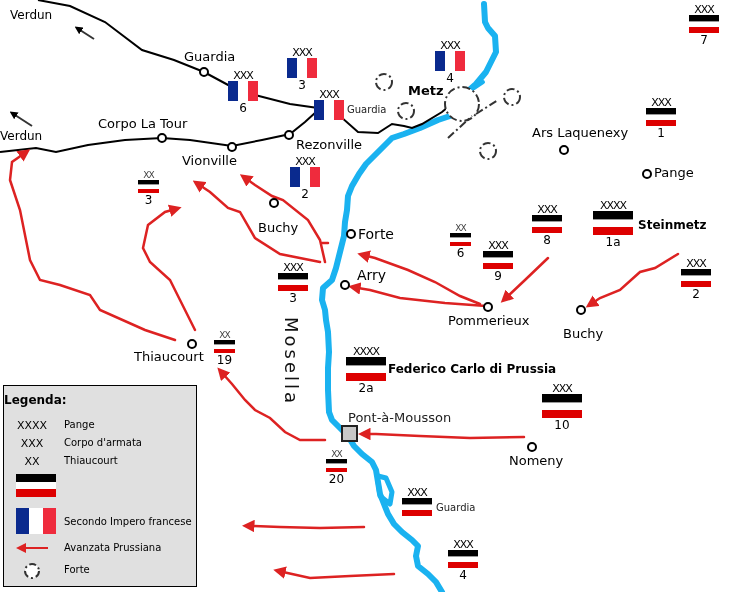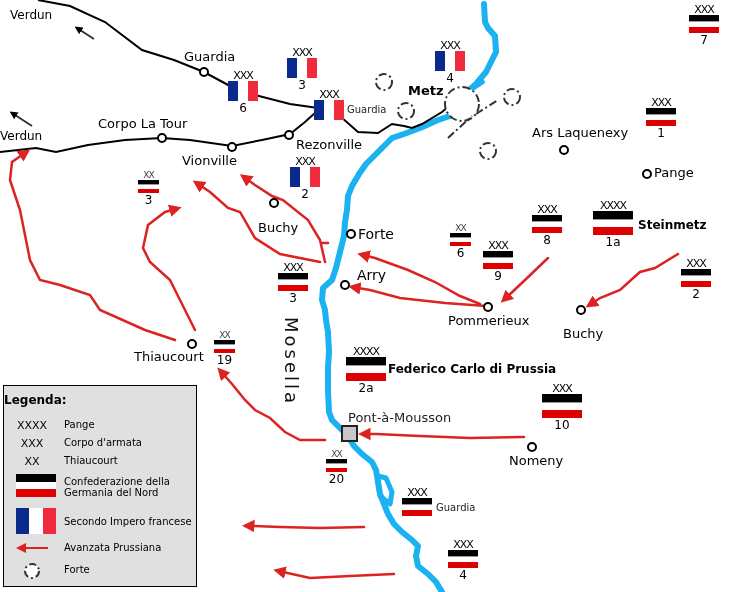--- a/index.html
+++ b/index.html
@@ -345,21 +345,20 @@
   <div class="row" style="top:69px;">
     <span class="sym" style="font-size:11px;">XX</span>
     <span class="txt">Thiaucourt</span>
   </div>
   <div class="row" style="top:88px;height:28px;">
     <span class="sym" style="left:12px;width:40px;">
       <div style="height:8px;background:#000;"></div>
       <div style="height:7px;background:#fff;"></div>
       <div style="height:8px;background:#dd0000;"></div>
     </span>
-    <span class="txt" style="top:2px;line-height:11px;">Confederazione della Germania del Nord</span>
   </div>
   <div class="row" style="top:122px;height:26px;">
     <span class="sym" style="left:12px;width:40px;display:flex;height:26px;">
       <span style="flex:1;background:#0a2a8e;"></span>
       <span style="flex:1;background:#fff;"></span>
       <span style="flex:1;background:#ef2b3d;"></span>
     </span>
     <span class="txt" style="top:8px;">Secondo Impero francese</span>
   </div>
   <div class="row" style="top:176px;">

